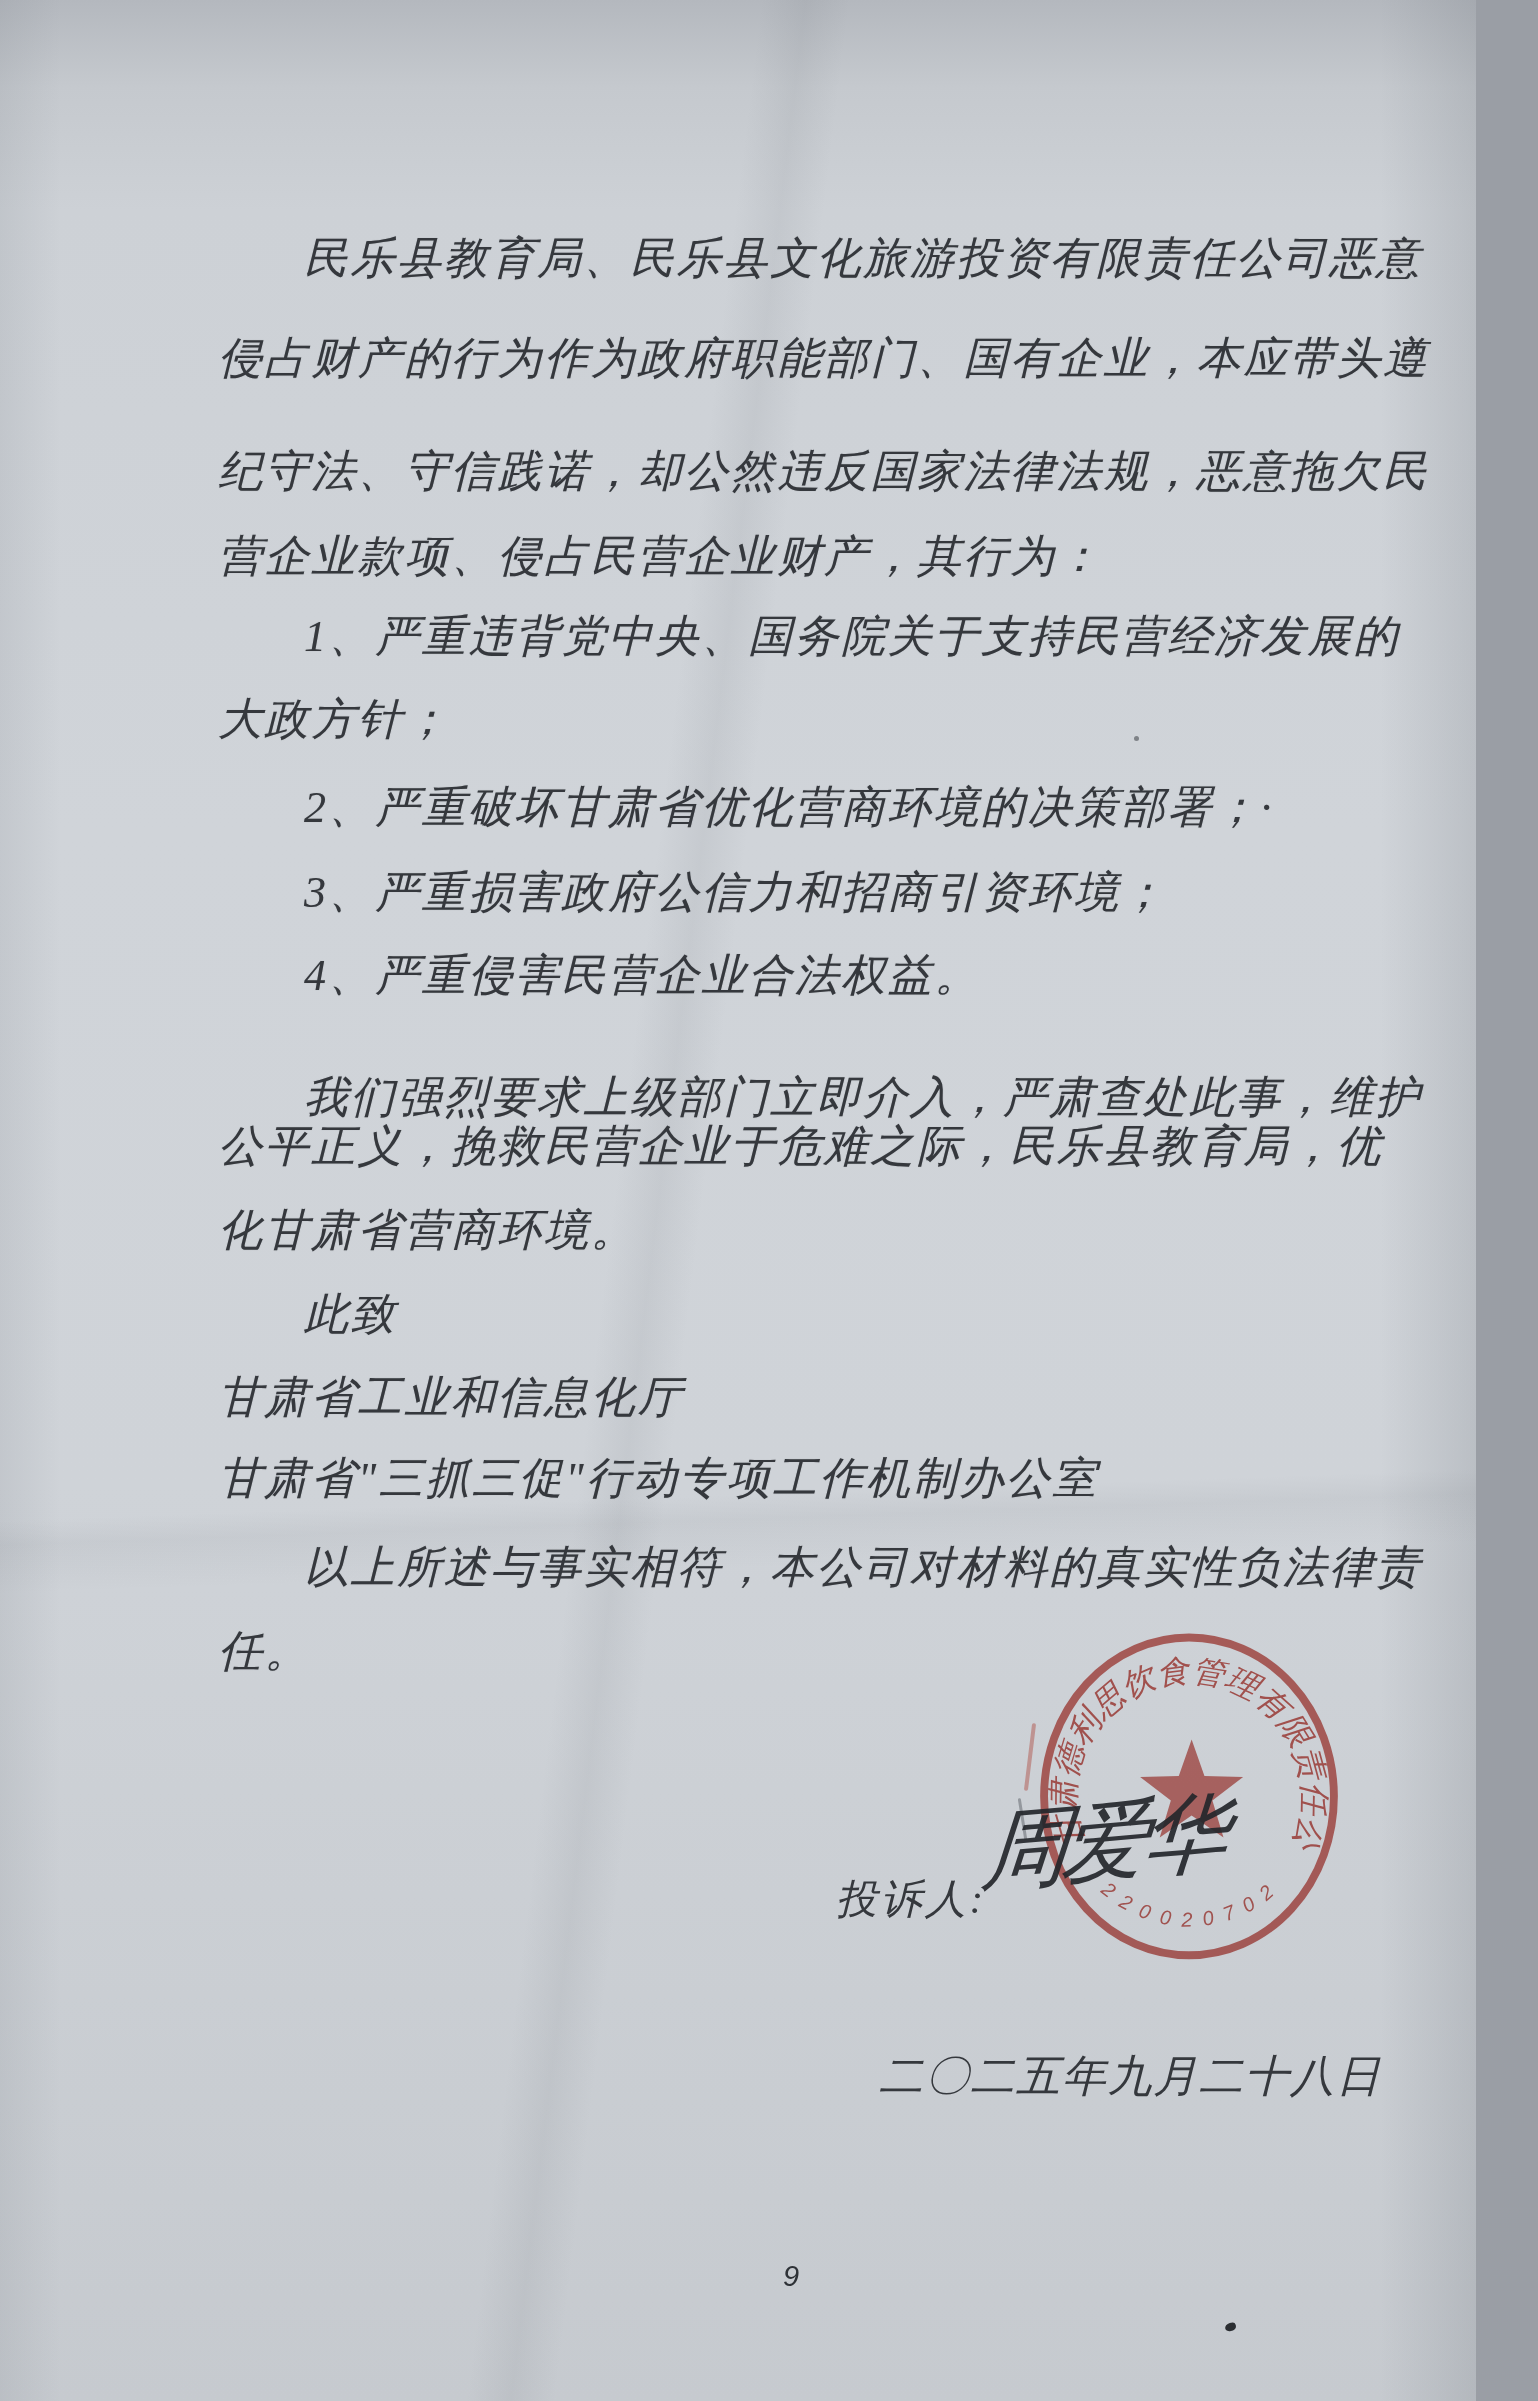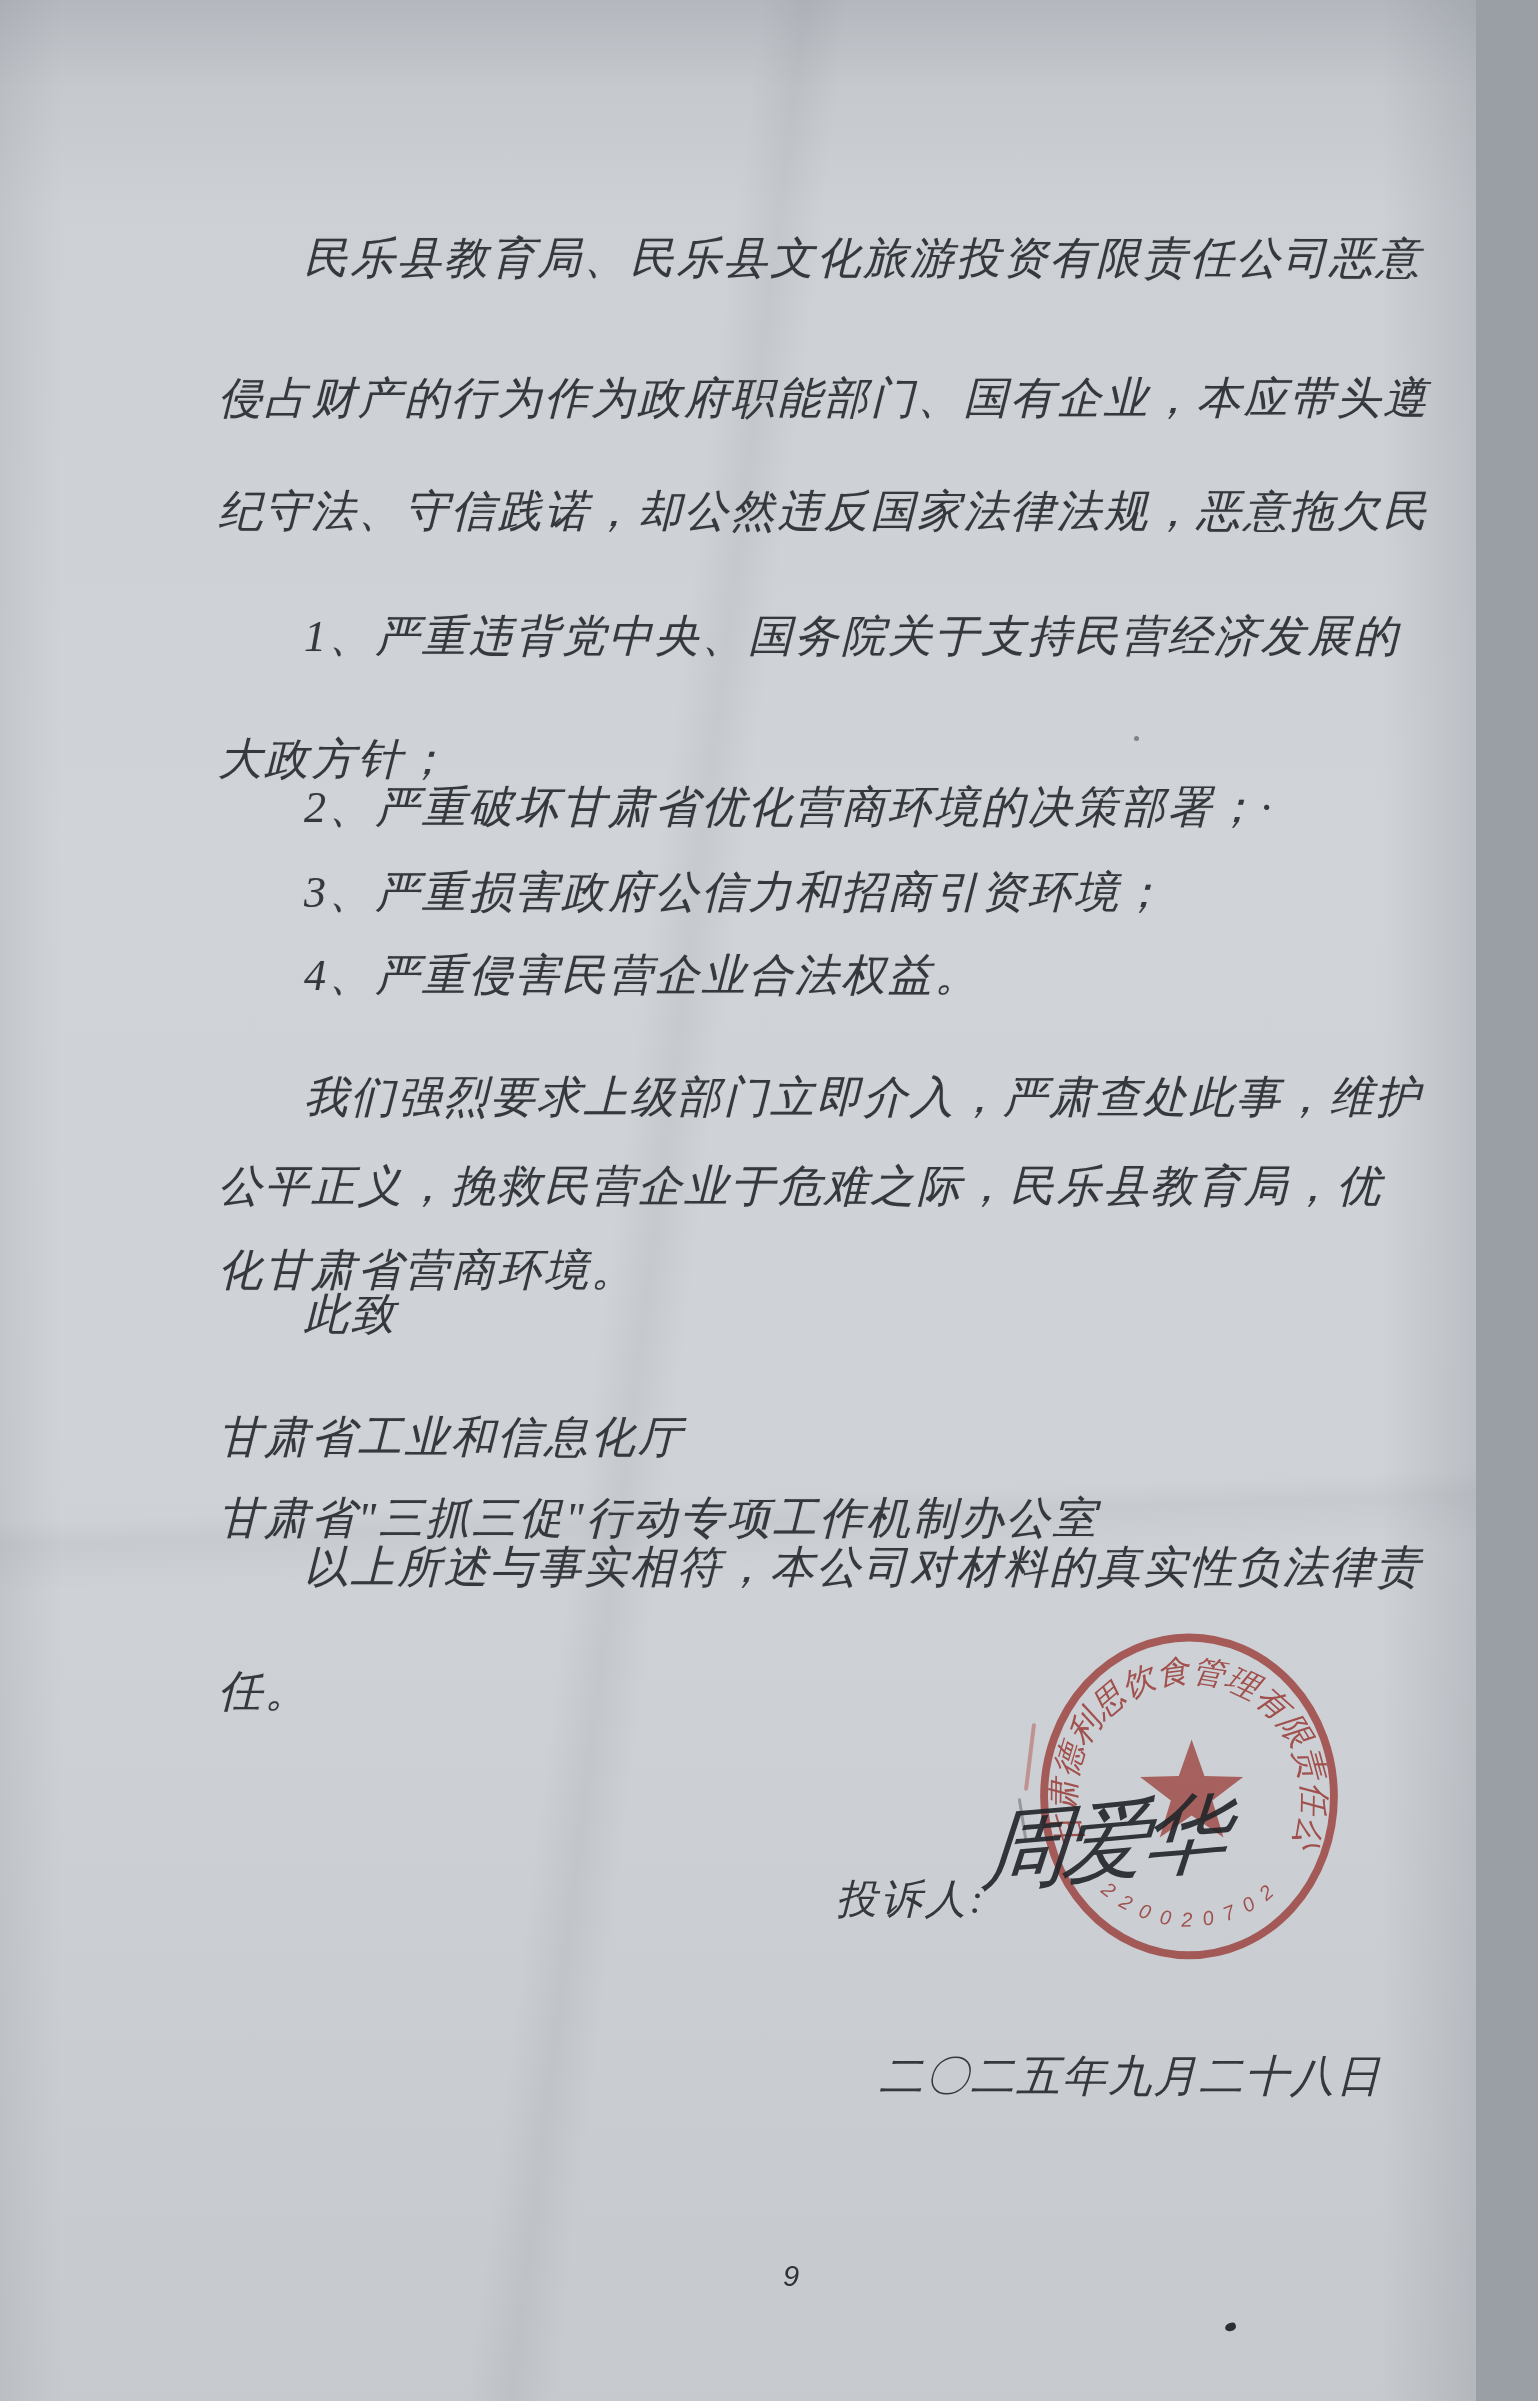--- a/index.html
+++ b/index.html
@@ -16,21 +16,21 @@
   .shade.left{background:linear-gradient(90deg,rgba(104,110,118,.12),rgba(104,110,118,0) 61px);}
   .shade.crease1{background:linear-gradient(97deg,rgba(0,0,0,0) 43%,rgba(96,101,108,.09) 45.5%,rgba(0,0,0,0) 48%);}
   .shade.crease2{background:linear-gradient(178deg,rgba(0,0,0,0) 62%,rgba(96,101,108,.07) 63%,rgba(0,0,0,0) 65%);}
   .ln{
     position:absolute;
     font-size:44px;letter-spacing:2.6px;
     color:var(--ink,#35383d);
     white-space:nowrap;
     text-shadow:0 0 0.9px rgba(70,74,80,.35);
   }
-  .flush{left:218px;margin-top:40px;}
+  .flush{left:218px;}
   .indent{left:304px;}
   .seal{
     position:absolute;left:1035px;top:1627px;width:308px;height:337px;
     mix-blend-mode:multiply;opacity:.93;
   }
   .sign-label{
     position:absolute;left:836px;top:1872px;
     font-size:41px;letter-spacing:3.5px;color:var(--ink,#35383d);
     white-space:nowrap;z-index:5;
   }
@@ -77,20 +77,21 @@
 <div class="page">
 
   <div class="shade right"></div>
   <div class="shade left"></div>
   <div class="shade crease1"></div>
   <div class="shade crease2"></div>
 
   <div class="ln indent" style="top:229px">民乐县教育局、民乐县文化旅游投资有限责任公司恶意</div>
   <div class="ln flush" style="top:329px">侵占财产的行为作为政府职能部门、国有企业，本应带头遵</div>
   <div class="ln flush" style="top:442px">纪守法、守信践诺，却公然违反国家法律法规，恶意拖欠民</div>
+  <div class="ln flush" style="top:527px">营企业款项、侵占民营企业财产，其行为：</div>
   <div class="ln indent" style="top:607px">1、严重违背党中央、国务院关于支持民营经济发展的</div>
   <div class="ln flush" style="top:690px">大政方针；</div>
   <div class="ln indent" style="top:778px">2、严重破坏甘肃省优化营商环境的决策部署；·</div>
   <div class="ln indent" style="top:863px">3、严重损害政府公信力和招商引资环境；</div>
   <div class="ln indent" style="top:946px">4、严重侵害民营企业合法权益。</div>
   <div class="ln indent" style="top:1068px">我们强烈要求上级部门立即介入，严肃查处此事，维护</div>
   <div class="ln flush" style="top:1117px">公平正义，挽救民营企业于危难之际，民乐县教育局，优</div>
   <div class="ln flush" style="top:1201px">化甘肃省营商环境。</div>
   <div class="ln indent" style="top:1285px">此致</div>
   <div class="ln flush" style="top:1368px">甘肃省工业和信息化厅</div>

